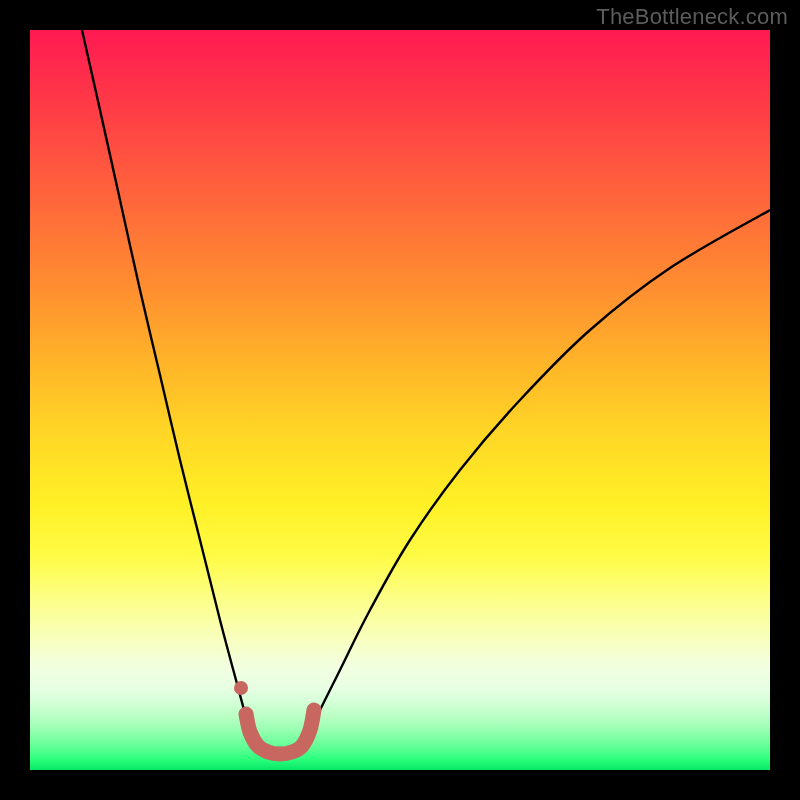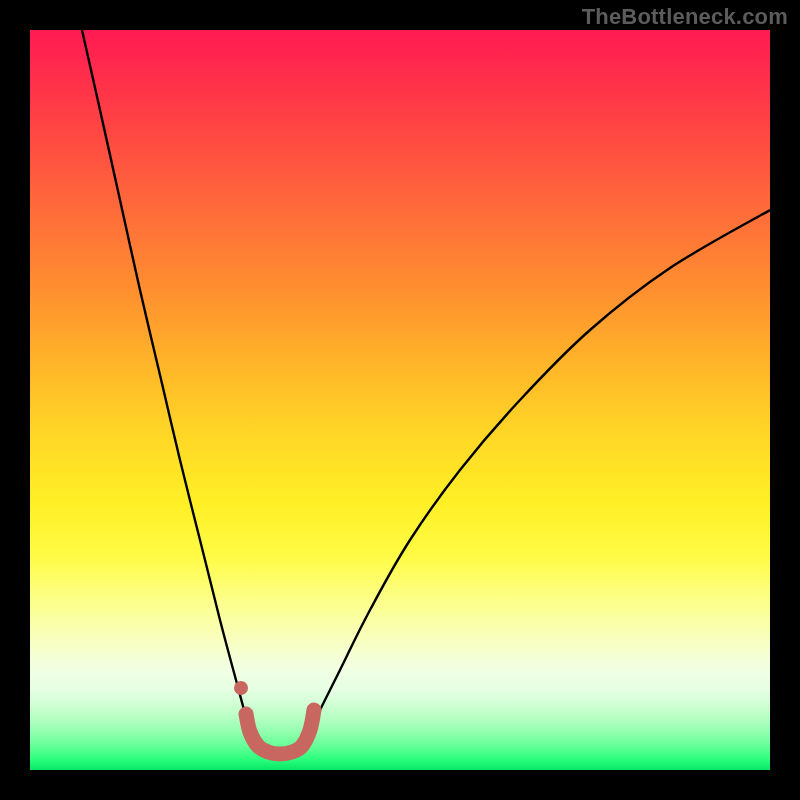--- a/index.html
+++ b/index.html
@@ -47,21 +47,21 @@
       #2dff7e 98.5%,
       #08e766 100%
     );
   }
   .watermark {
     position: absolute;
     top: 4px;
     right: 12px;
     color: #5c5c5c;
     font-size: 22px;
-    font-weight: 700;
+    font-weight: 400;
     letter-spacing: 0.2px;
     user-select: none;
     text-align: center;
   }
   svg.curves {
     position: absolute;
     left: 0;
     top: 0;
     width: 740px;
     height: 740px;

